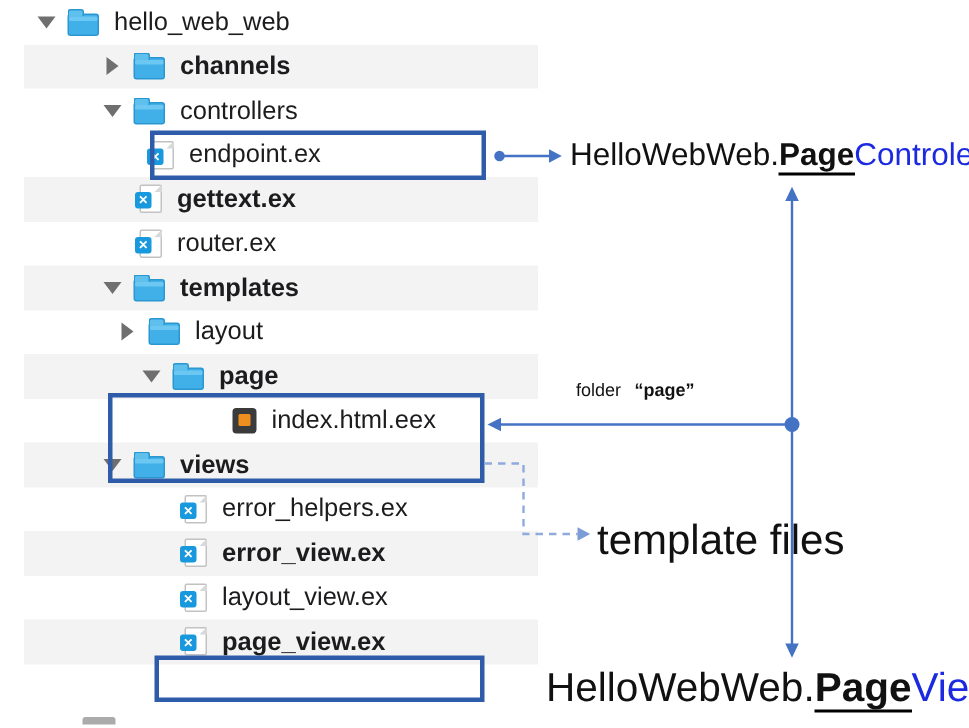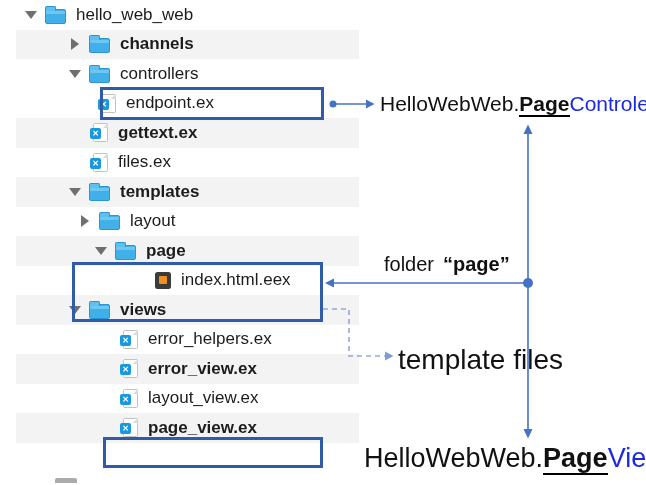--- a/index.html
+++ b/index.html
@@ -39,21 +39,21 @@
   
   .hbox { position:absolute; border:3px solid #2e5ca8; background:transparent; z-index:3; }
   #box-controller { left:100px; top:87px;  width:224px; height:33px; }
   #box-page       { left:72px;  top:262px; width:251px; height:60px; }
   #box-view       { left:103px; top:437px; width:220px; height:31px; }
   
   #overlay { position:absolute; left:0; top:0; z-index:4; pointer-events:none; }
   
   .ann { position:absolute; z-index:5; color:#111; white-space:nowrap; }
   #ann-controller { left:380px; top:92px;  font-size:21px; }
-  #ann-folder     { left:384px; top:253px; font-size:20px; }
+  #ann-folder     { left:384px; top:253px; font-size:12px; }
   #ann-template   { left:398px; top:344px; font-size:28px; }
   #ann-view       { left:364px; top:443px; font-size:27px; }
   .hl { font-weight:bold; border-bottom:2.5px solid #000; }
   .blue { color:#1b2ae0; }
   .bq { font-weight:bold; margin-left:9px; }
 </style>
 </head>
 <body>
 
 <div id="stage">
@@ -77,21 +77,21 @@
     <div class="row" style="padding-left:85px">
       <span class="fex"></span>
       <span class="lbl">endpoint.ex</span>
     </div>
     <div class="row g" style="padding-left:77px">
       <span class="fex"></span>
       <span class="lbl">gettext.ex</span>
     </div>
     <div class="row" style="padding-left:77px">
       <span class="fex"></span>
-      <span class="lbl">files.ex</span>
+      <span class="lbl">router.ex</span>
     </div>
     <div class="row g" style="padding-left:52px">
       <span class="tri down"></span>
       <span class="folder"></span>
       <span class="lbl">templates</span>
     </div>
     <div class="row" style="padding-left:62px">
       <span class="tri right"></span>
       <span class="folder"></span>
       <span class="lbl">layout</span>

